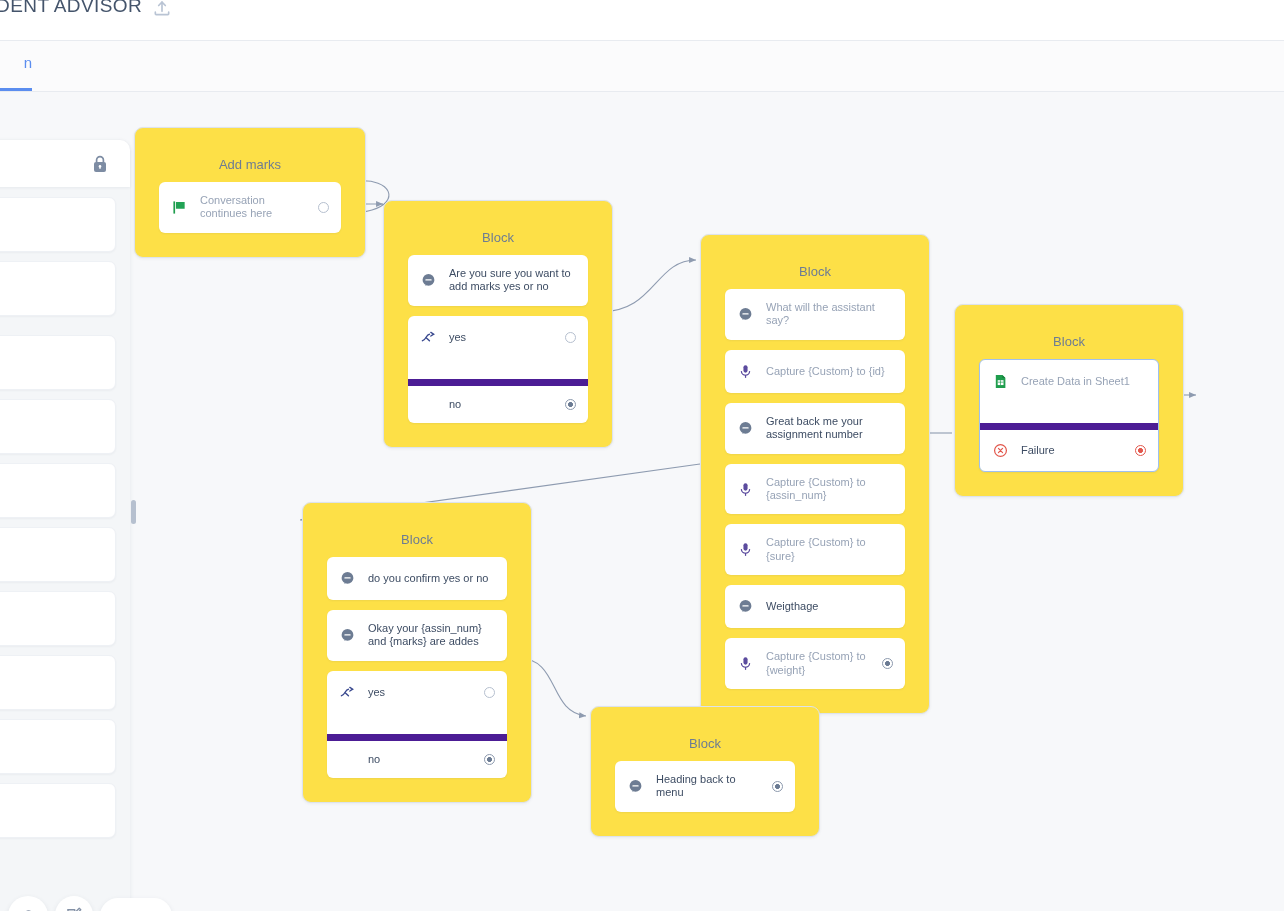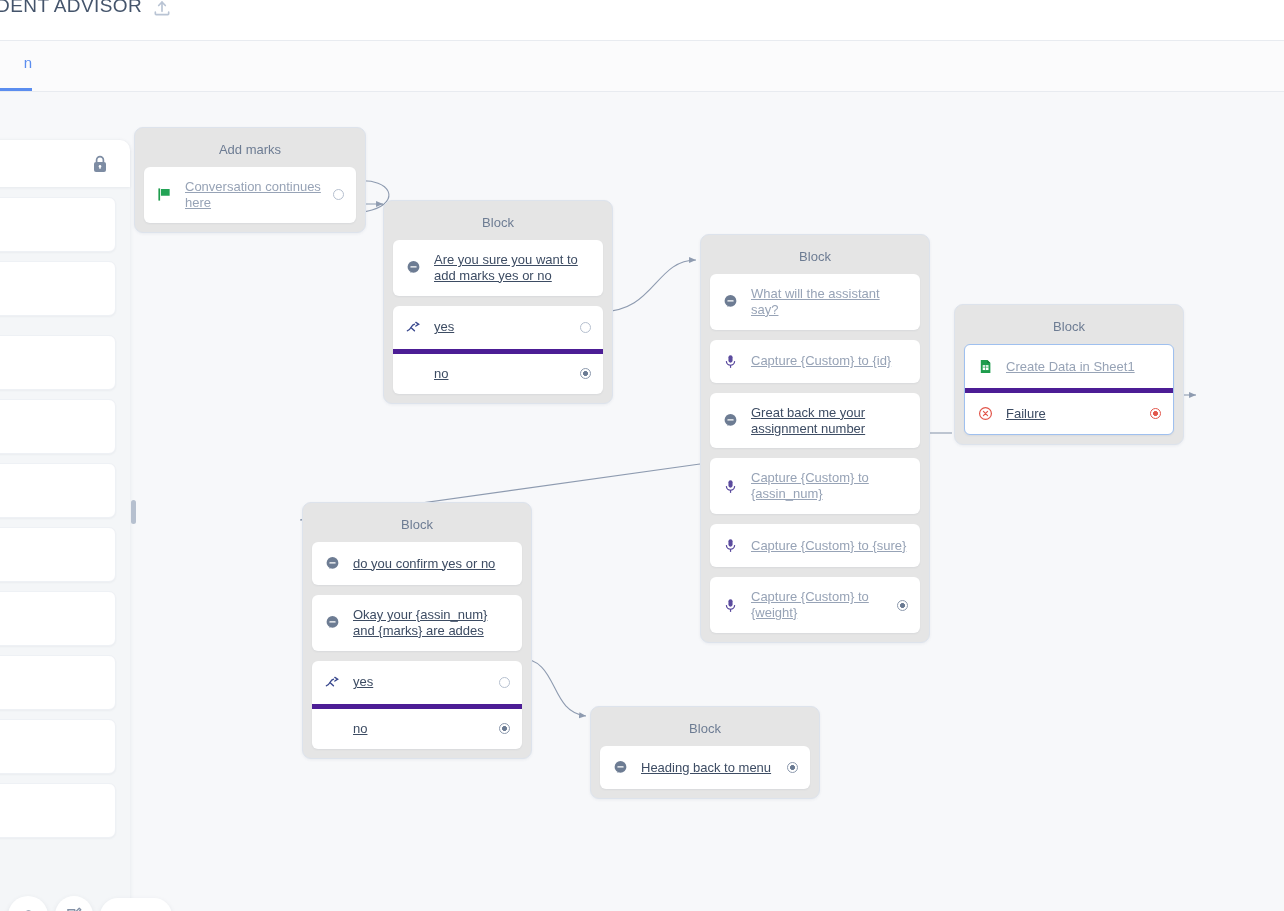--- a/index.html
+++ b/index.html
@@ -95,24 +95,24 @@
   .sidebar-handle {
     position: absolute; left: 131px; top: 408px;
     width: 5px; height: 24px;
     background: #b6c0cf; border-radius: 3px;
     z-index: 25;
   }
 
   
   .block {
     position: absolute;
-    background: #e5e5e5;
+    background: #fde047;
     border: 1px solid #dde3ec;
     border-radius: 9px;
-    padding: 9px;
+    padding: 24px;
     box-shadow: 0 1px 3px rgba(60,75,100,0.07);
     z-index: 5;
   }
   .block-title {
     text-align: center;
     font-size: 13px; color: #6d7c93;
     padding: 5px 0 10px 0;
     font-weight: 400;
   }
   .card {
@@ -123,27 +123,27 @@
     overflow: hidden;
   }
   .card:last-child { margin-bottom: 0; }
   .card.selected { border: 1px solid #9fc0ef; }
   .row {
     display: flex; align-items: center;
     padding: 12px 12px;
     min-height: 43px;
     position: relative;
   }
-  .row.divided { border-top: 5px solid #4c1d95; }
+  .row.divided { border-top: 7px solid #4c1d95; margin-top: 20px; }
   .row .ico {
     width: 17px; height: 17px; flex: 0 0 17px;
     margin-right: 12px;
     display: flex; align-items: center; justify-content: center;
   }
-  .row .txt { font-size: 13px; line-height: 1.22; color: #3d4c63; flex: 1; text-decoration: underline; }
+  .row .txt { font-size: 11px; line-height: 1.22; color: #3d4c63; flex: 1; }
   .row .txt.muted { color: #97a3b6; }
   .row .txt.indent { margin-left: 29px; }
   .port {
     width: 11px; height: 11px; border-radius: 50%;
     border: 1px solid #b6c0cf; background: #fff;
     flex: 0 0 11px; margin-left: 8px;
   }
   .port.filled {
     border: 1px solid #8c99ad;
     background:
@@ -322,20 +322,32 @@
           <svg viewBox="0 0 16 16" width="15" height="15" fill="#5b4b9e">
               <rect x="5.8" y="1.2" width="4.4" height="8" rx="2.2"></rect>
               <path d="M3.6 7.6 a4.4 4.4 0 0 0 8.8 0" fill="none" stroke="#5b4b9e" stroke-width="1.3"></path>
               <rect x="7.4" y="11.6" width="1.3" height="3.2"></rect>
             </svg>
         </span>
         <span class="txt muted">Capture {Custom} to {sure}</span>
       </div>
     </div>
 
+    <div class="card">
+      <div class="row">
+        <span class="ico">
+          <svg viewBox="0 0 16 16" width="15" height="15">
+              <circle cx="8" cy="7.4" r="6.3" fill="#6d7c93"></circle>
+              <path d="M4 13.5 L7 10.4 L8.6 12 z" fill="#6d7c93"></path>
+              <rect x="4.6" y="6.6" width="6.8" height="1.5" rx=".7" fill="#fff"></rect>
+            </svg>
+        </span>
+        <span class="txt">Weigthage</span>
+      </div>
+    </div>
 
     <div class="card">
       <div class="row">
         <span class="ico">
           <svg viewBox="0 0 16 16" width="15" height="15" fill="#5b4b9e">
               <rect x="5.8" y="1.2" width="4.4" height="8" rx="2.2"></rect>
               <path d="M3.6 7.6 a4.4 4.4 0 0 0 8.8 0" fill="none" stroke="#5b4b9e" stroke-width="1.3"></path>
               <rect x="7.4" y="11.6" width="1.3" height="3.2"></rect>
             </svg>
         </span>

